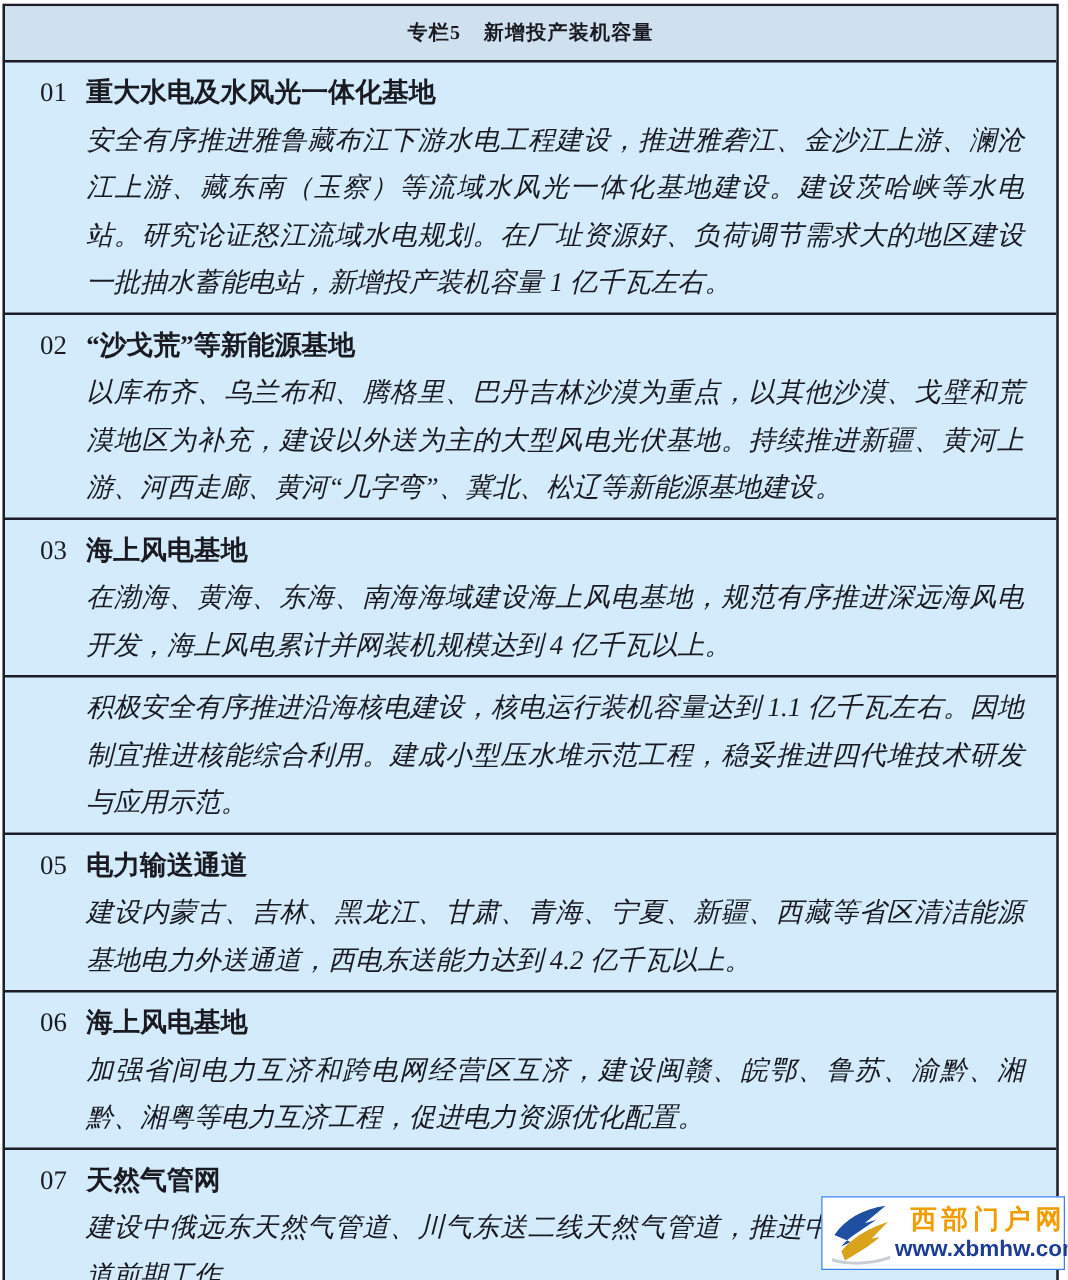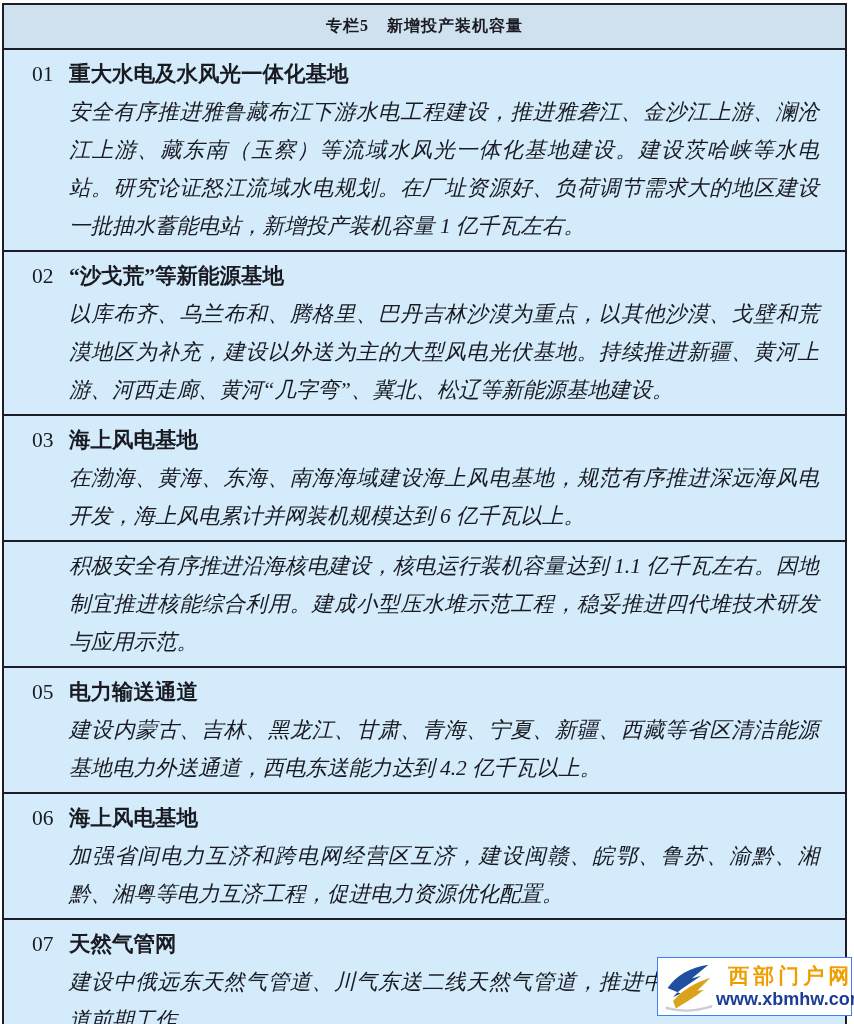--- a/index.html
+++ b/index.html
@@ -110,21 +110,21 @@
       <span class="sec-title">“沙戈荒”等新能源基地</span>
     </div>
     <div class="sec-body">以库布齐、乌兰布和、腾格里、巴丹吉林沙漠为重点，以其他沙漠、戈壁和荒漠地区为补充，建设以外送为主的大型风电光伏基地。持续推进新疆、黄河上游、河西走廊、黄河“几字弯”、冀北、松辽等新能源基地建设。</div>
   </div>
 
   <div class="section">
     <div class="sec-head">
       <span class="sec-num">03</span>
       <span class="sec-title">海上风电基地</span>
     </div>
-    <div class="sec-body">在渤海、黄海、东海、南海海域建设海上风电基地，规范有序推进深远海风电开发，海上风电累计并网装机规模达到 6 亿千瓦以上。</div>
+    <div class="sec-body">在渤海、黄海、东海、南海海域建设海上风电基地，规范有序推进深远海风电开发，海上风电累计并网装机规模达到 4 亿千瓦以上。</div>
   </div>
 
   <div class="section">
     <div class="sec-body">积极安全有序推进沿海核电建设，核电运行装机容量达到 1.1 亿千瓦左右。因地制宜推进核能综合利用。建成小型压水堆示范工程，稳妥推进四代堆技术研发与应用示范。</div>
   </div>
 
   <div class="section">
     <div class="sec-head">
       <span class="sec-num">05</span>
       <span class="sec-title">电力输送通道</span>

